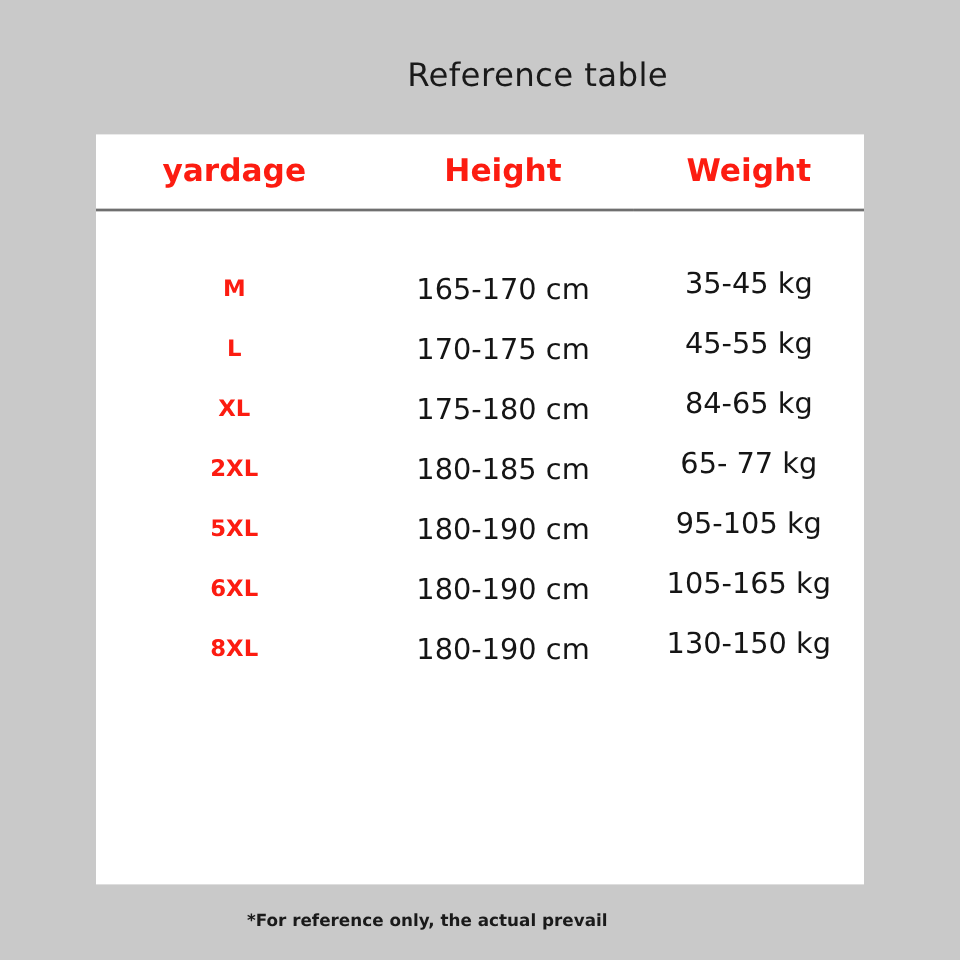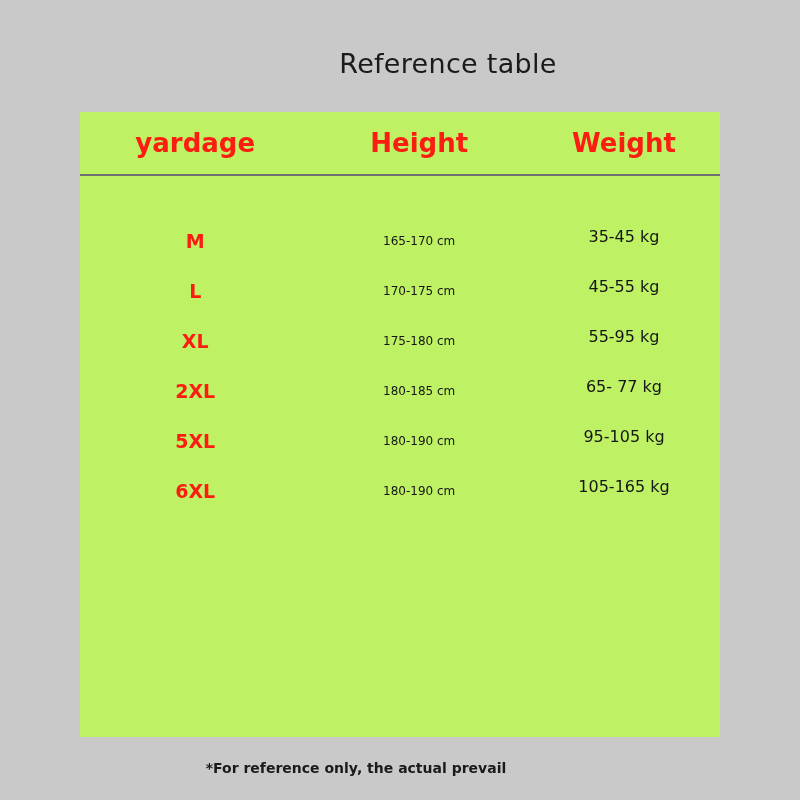--- a/index.html
+++ b/index.html
@@ -31,21 +31,21 @@
     color: #1a1a1a;
     letter-spacing: 0.3px;
     padding-left: 48px;
   }
   .table-wrap {
     position: absolute;
     top: 112px;
     left: 80px;
     width: 640px;
     height: 625px;
-    background: #bef264;
+    background: #ffffff;
     box-sizing: border-box;
   }
   table.size-table {
     width: 100%;
     border-collapse: collapse;
     table-layout: fixed;
   }
   table.size-table th,
   table.size-table td {
     padding: 0;
@@ -70,25 +70,25 @@
     height: 50px;
     font-size: 20px;
   }
   tbody tr.data-row td.c-size {
     color: #fc1c11;
     font-weight: bold;
     font-size: 19px;
   }
   tbody tr.data-row td.c-height {
     color: #151515;
-    font-size: 12px;
+    font-size: 24px;
   }
   tbody tr.data-row td.c-weight {
     color: #151515;
-    font-size: 16px;
+    font-size: 24px;
     position: relative;
     top: -5px;
   }
   .footnote {
     position: absolute;
     top: 760px;
     left: 0;
     width: 712px;
     text-align: center;
     font-size: 14px;
@@ -125,36 +125,41 @@
           <td class="c-weight">35-45 kg</td>
         </tr>
         <tr class="data-row">
           <td class="c-size">L</td>
           <td class="c-height">170-175 cm</td>
           <td class="c-weight">45-55 kg</td>
         </tr>
         <tr class="data-row">
           <td class="c-size">XL</td>
           <td class="c-height">175-180 cm</td>
-          <td class="c-weight">55-95 kg</td>
+          <td class="c-weight">84-65 kg</td>
         </tr>
         <tr class="data-row">
           <td class="c-size">2XL</td>
           <td class="c-height">180-185 cm</td>
           <td class="c-weight">65- 77 kg</td>
         </tr>
         <tr class="data-row">
           <td class="c-size">5XL</td>
           <td class="c-height">180-190 cm</td>
           <td class="c-weight">95-105 kg</td>
         </tr>
         <tr class="data-row">
           <td class="c-size">6XL</td>
           <td class="c-height">180-190 cm</td>
           <td class="c-weight">105-165 kg</td>
         </tr>
+        <tr class="data-row">
+          <td class="c-size">8XL</td>
+          <td class="c-height">180-190 cm</td>
+          <td class="c-weight">130-150 kg</td>
+        </tr>
       </tbody>
     </table>
   </div>
 
   <div class="footnote">*For reference only, the actual prevail</div>
 
 </div>
 
 </body></html>

